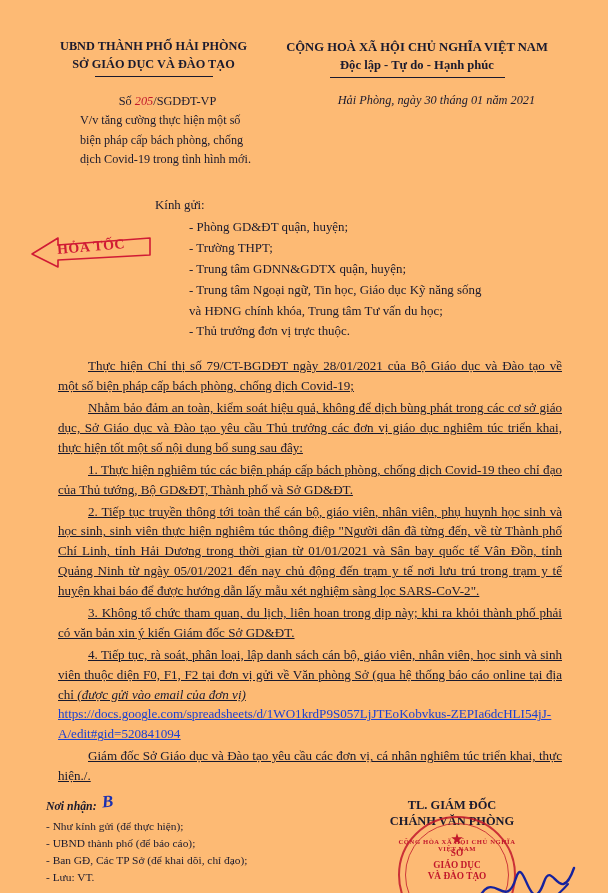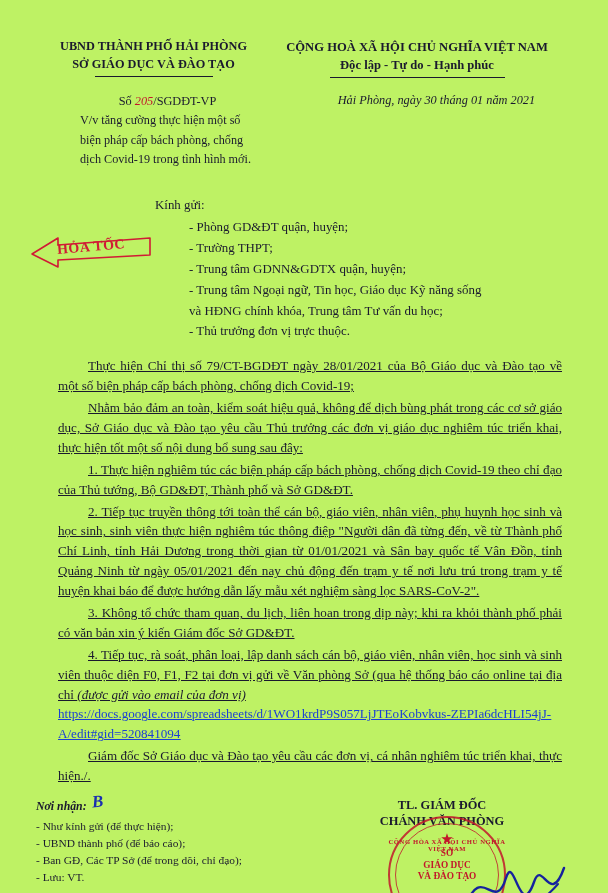--- a/index.html
+++ b/index.html
@@ -12,21 +12,21 @@
     height: 893px;
     font-family: "Liberation Serif", serif;
     color: #1a1a2e;
     position: relative;
     overflow: hidden;
   }
   .page {
     position: relative;
     width: 608px;
     height: 893px;
-    background: #bef264;
+    background: #fdba74;
     padding: 0;
   }
 
   
   .header {
     display: flex;
     justify-content: space-between;
     padding: 38px 46px 0 46px;
   }
   .header-left {
@@ -144,21 +144,21 @@
   .link {
     color: #1a3fd4;
     text-decoration: underline;
     word-break: break-all;
   }
 
   
   .footer {
     display: flex;
     margin-top: 12px;
-    padding: 0 40px 0 36px;
+    padding: 0 40px 0 46px;
   }
   .footer-left {
     width: 290px;
     font-size: 11.4px;
     line-height: 1.5;
   }
   .noinhan {
     font-style: italic;
     font-weight: bold;
     font-size: 11.8px;
@@ -314,21 +314,21 @@
 
   <div class="footer">
     <div class="footer-left">
       <div class="noinhan">
         <span>Nơi nhận:</span>
         <span class="noinhan-sig">B</span>
       </div>
       <ul>
         <li>- Như kính gửi (để thực hiện);</li>
         <li>- UBND thành phố (để báo cáo);</li>
-        <li>- Ban GĐ, Các TP Sở (để trong dõi, chỉ đạo);</li>
+        <li>- Ban GĐ, Các TP Sở (để khai dõi, chỉ đạo);</li>
         <li>- Lưu: VT.</li>
       </ul>
     </div>
 
     <div class="footer-right">
       <div class="tl">TL. GIÁM ĐỐC</div>
       <div class="cvp">CHÁNH VĂN PHÒNG</div>
 
       <div class="seal">
         <div class="seal-ring"></div>

